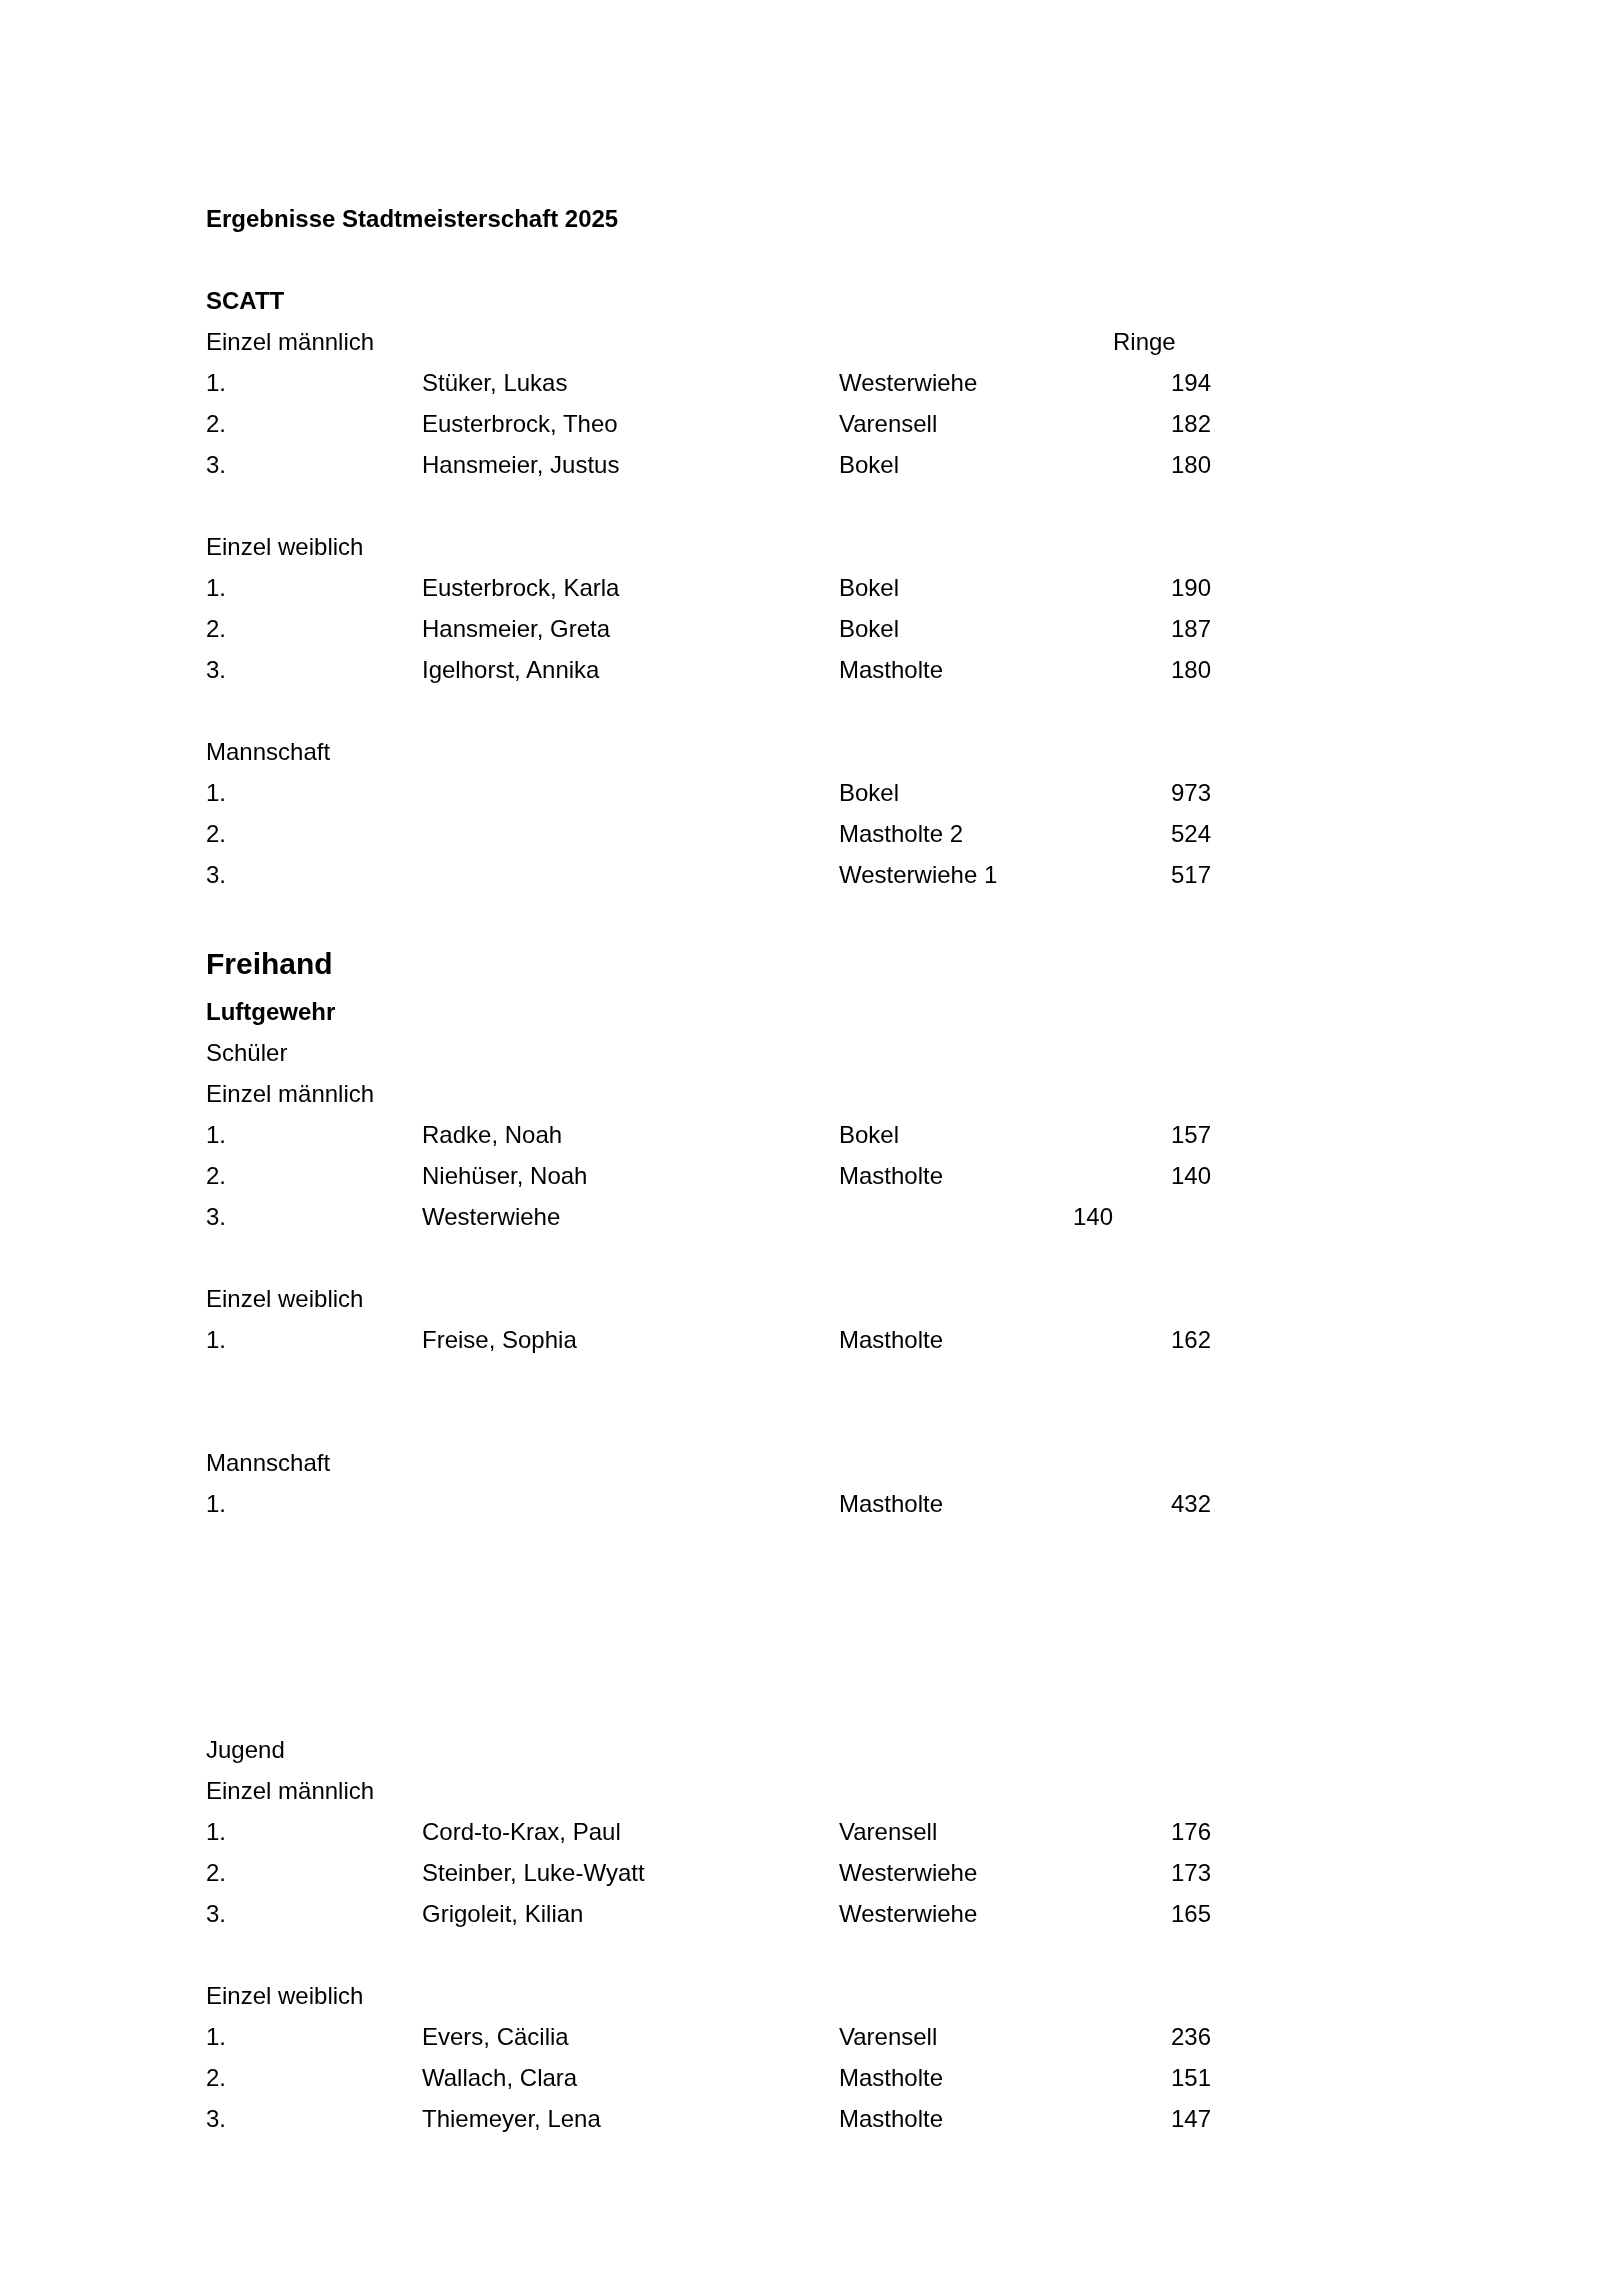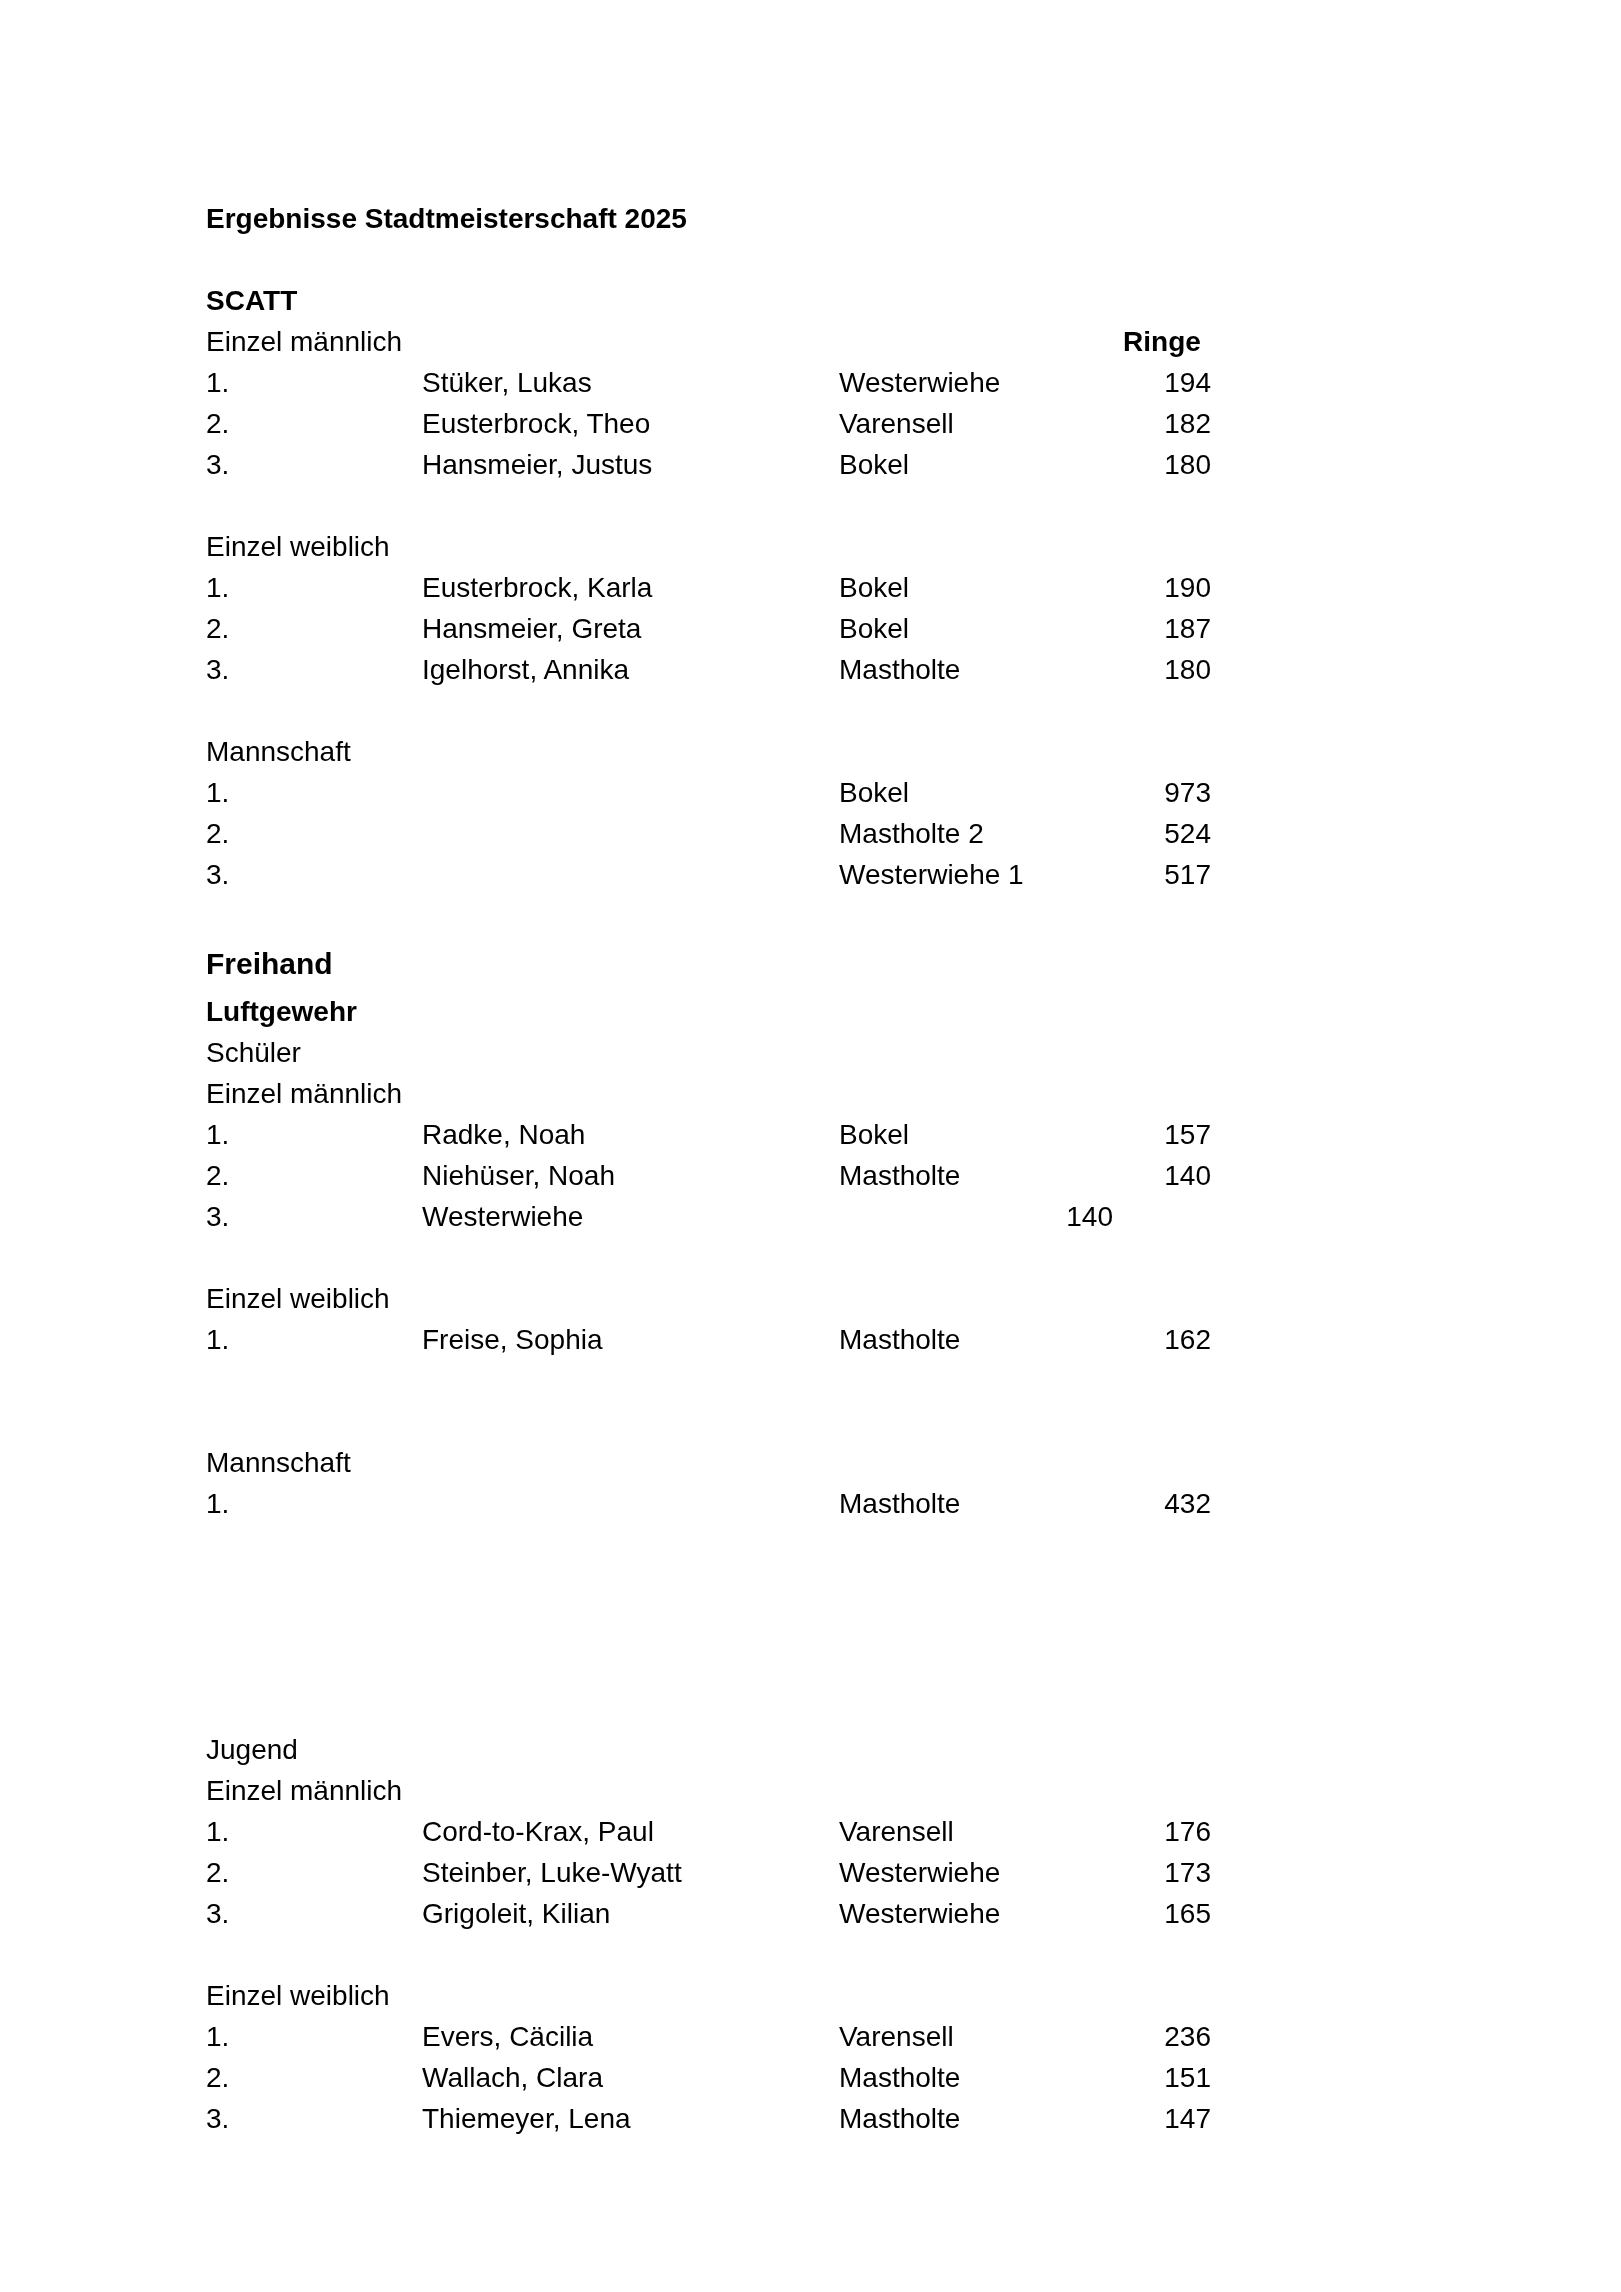--- a/index.html
+++ b/index.html
@@ -18,35 +18,35 @@
   }
   .content {
     position: absolute;
     left: 206px;
     top: 198px;
     width: 1005px;
   }
   .line {
     height: 41px;
     line-height: 41px;
-    font-size: 28px;
+    font-size: 24px;
     white-space: nowrap;
   }
   .line.title   { font-weight: 700; }
   .line.section { font-weight: 700; }
   .line.chapter { font-weight: 700; font-size: 30px; height: 55px; line-height: 55px; }
   .line.blank   { }
   .line.row {
     display: grid;
     grid-template-columns: 216px 417px 274px 1fr;
   }
   .row .name-cell  { font-weight: 400; }
   .row .score-cell { text-align: right; }
   .row.header-line .label-cell { grid-column: 1 / 3; }
-  .row.header-line .score-cell { grid-column: 4; text-align: center; font-weight: bold; }
+  .row.header-line .score-cell { grid-column: 4; text-align: left; }
 </style>
 </head>
 <body>
 
 <div class="page">
   <div class="content">
       <div class="line title">Ergebnisse Stadtmeisterschaft 2025</div>
       <div class="line blank"></div>
       <div class="line section">SCATT</div>
       <div class="line row header-line">

